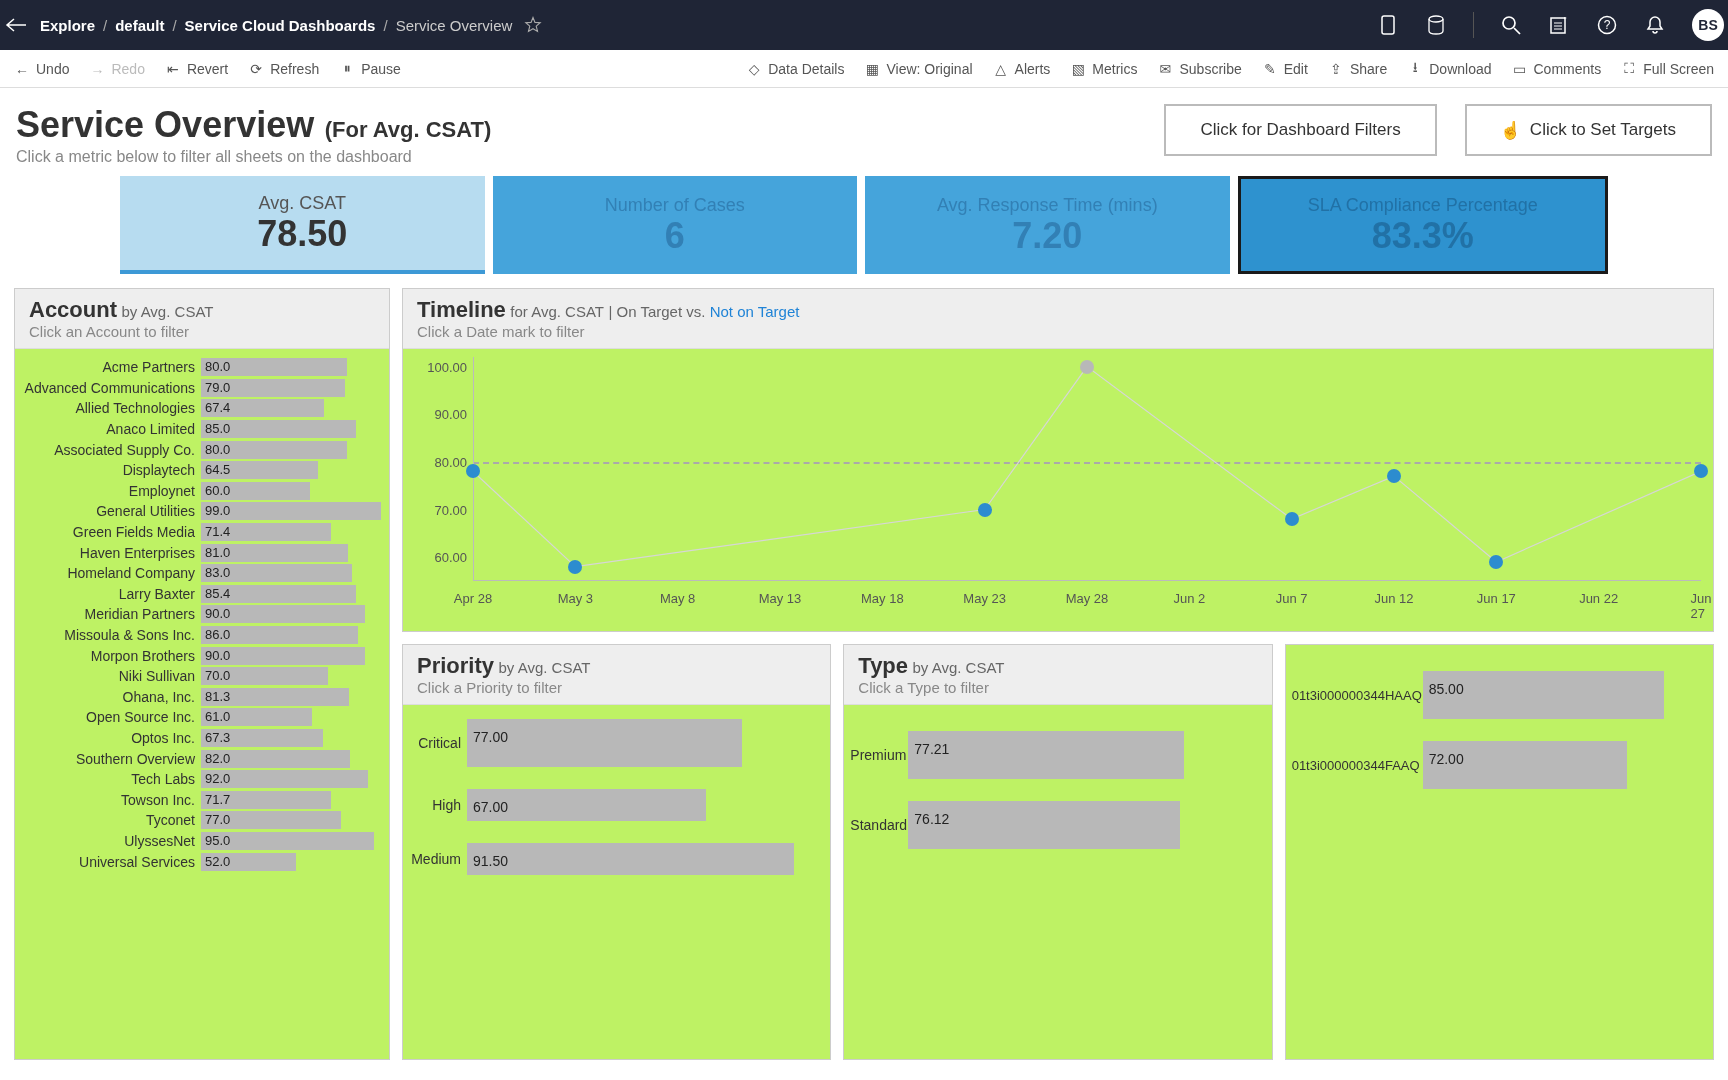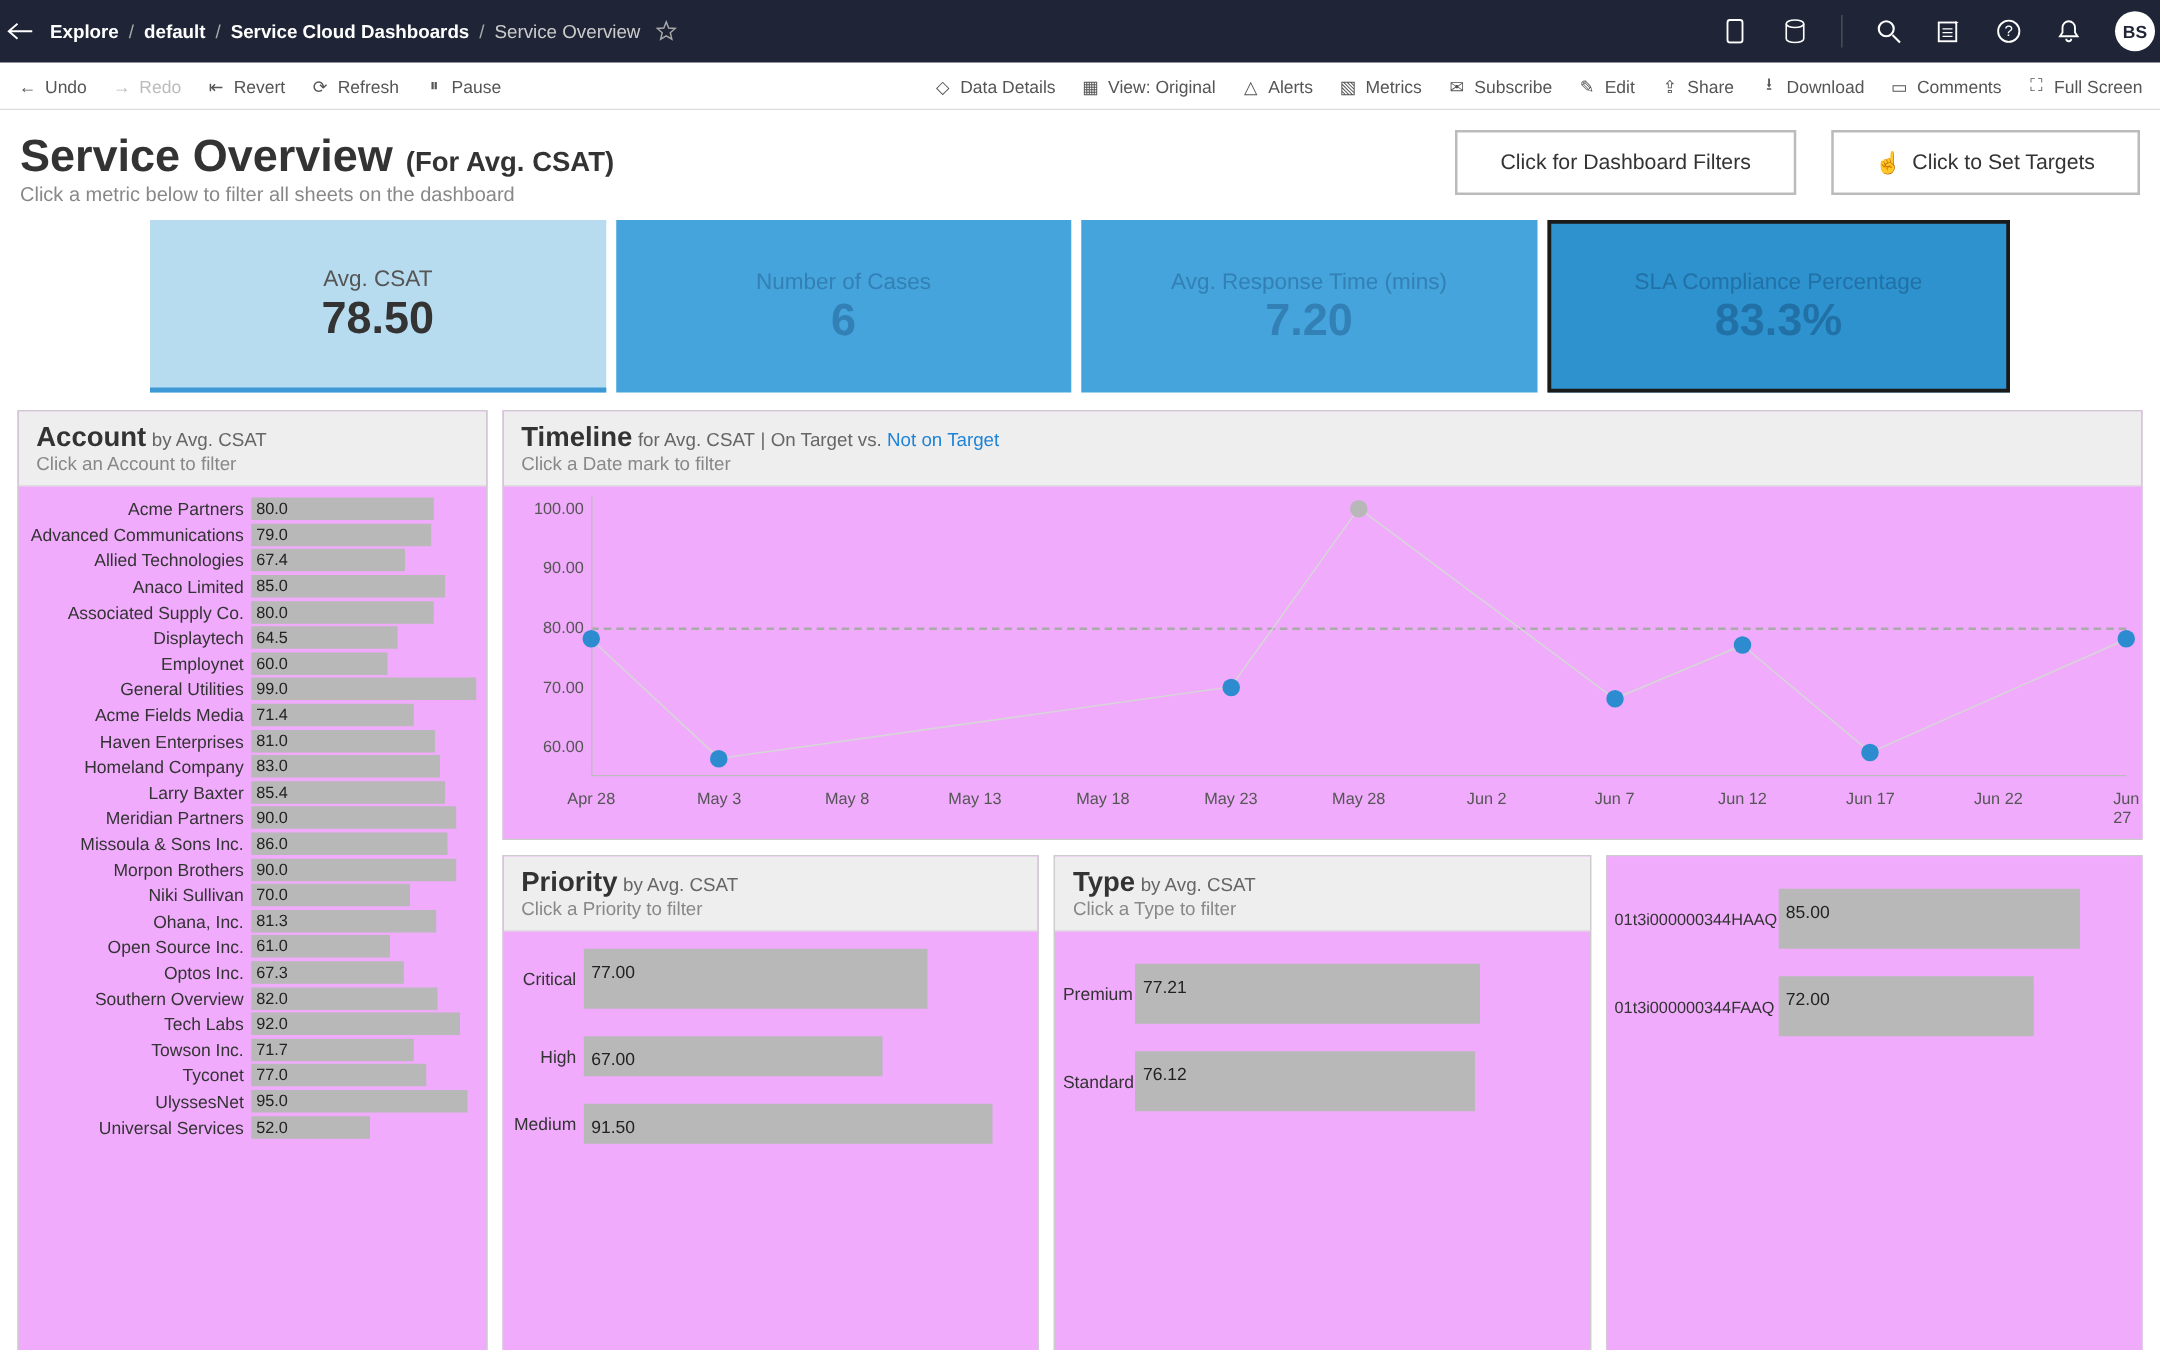--- a/index.html
+++ b/index.html
@@ -27,34 +27,34 @@
 
 .header{padding:16px 16px 0 16px;display:flex;align-items:flex-start}
 .header-left{flex:1}
 .htitle{font-size:36px;font-weight:700;color:#333;display:inline}
 .hsub{font-size:22px;font-weight:700;color:#333;margin-left:6px}
 .hhint{font-size:16px;color:#888;margin-top:2px}
 .bigbtn{border:2px solid #bbb;background:#fff;height:52px;padding:0 34px;font-size:17px;display:flex;align-items:center;gap:8px;cursor:pointer;margin-left:28px}
 
 
 .tiles{display:flex;gap:8px;padding:10px 120px 14px 120px}
-.tile{flex:1;height:138px;display:flex;flex-direction:column;align-items:center;justify-content:center;cursor:pointer}
+.tile{flex:1;height:98px;display:flex;flex-direction:column;align-items:center;justify-content:center;cursor:pointer}
 .tile .label{font-size:18px;color:#555}
 .tile .value{font-size:36px;font-weight:600;color:#333;line-height:1.1}
 .tile.active{background:#b7dcf0;border-bottom:4px solid #3d99d6}
 .tile.normal{background:#45a4db}
 .tile.normal .label,.tile.normal .value{color:#3280b5}
 .tile.selected{background:#2e92cf;border:3px solid #1a1a1a}
 .tile.selected .label,.tile.selected .value{color:#2171a6}
 
 
 .main{display:flex;gap:12px;padding:0 14px 14px 14px;height:786px}
 .col-left{width:376px;display:flex;flex-direction:column}
 .col-right{flex:1;display:flex;flex-direction:column;gap:12px}
-.panel{border:1px solid #ccc;background:#f0abfc;display:flex;flex-direction:column;overflow:hidden}
+.panel{border:1px solid #ccc;background:#bef264;display:flex;flex-direction:column;overflow:hidden}
 .panel-h{background:#eee;border-bottom:1px solid #ddd;padding:8px 14px}
 .panel-h .ptitle{font-size:22px;font-weight:700;display:inline}
 .panel-h .pby{font-size:15px;color:#666;font-weight:400}
 .panel-h .phint{font-size:15px;color:#888}
 .panel-body{flex:1;overflow:auto;padding:8px 6px;position:relative}
 .panel-body::-webkit-scrollbar{width:14px}
 .panel-body::-webkit-scrollbar-thumb{background:#ccc;border-radius:2px}
 
 
 .acct-row{display:flex;align-items:center;height:20.6px;font-size:14px}
@@ -308,21 +308,21 @@
             </div>
           </div>
           <div class="acct-row">
             <div class="acct-label">General Utilities</div>
     <div class="acct-barwrap">
               <div class="acct-bar" style="width:99%"></div>
               <div class="acct-val">99.0</div>
             </div>
           </div>
           <div class="acct-row">
-            <div class="acct-label">Acme Fields Media</div>
+            <div class="acct-label">Green Fields Media</div>
     <div class="acct-barwrap">
               <div class="acct-bar" style="width:71.4%"></div>
               <div class="acct-val">71.4</div>
             </div>
           </div>
           <div class="acct-row">
             <div class="acct-label">Haven Enterprises</div>
     <div class="acct-barwrap">
               <div class="acct-bar" style="width:81%"></div>
               <div class="acct-val">81.0</div>

